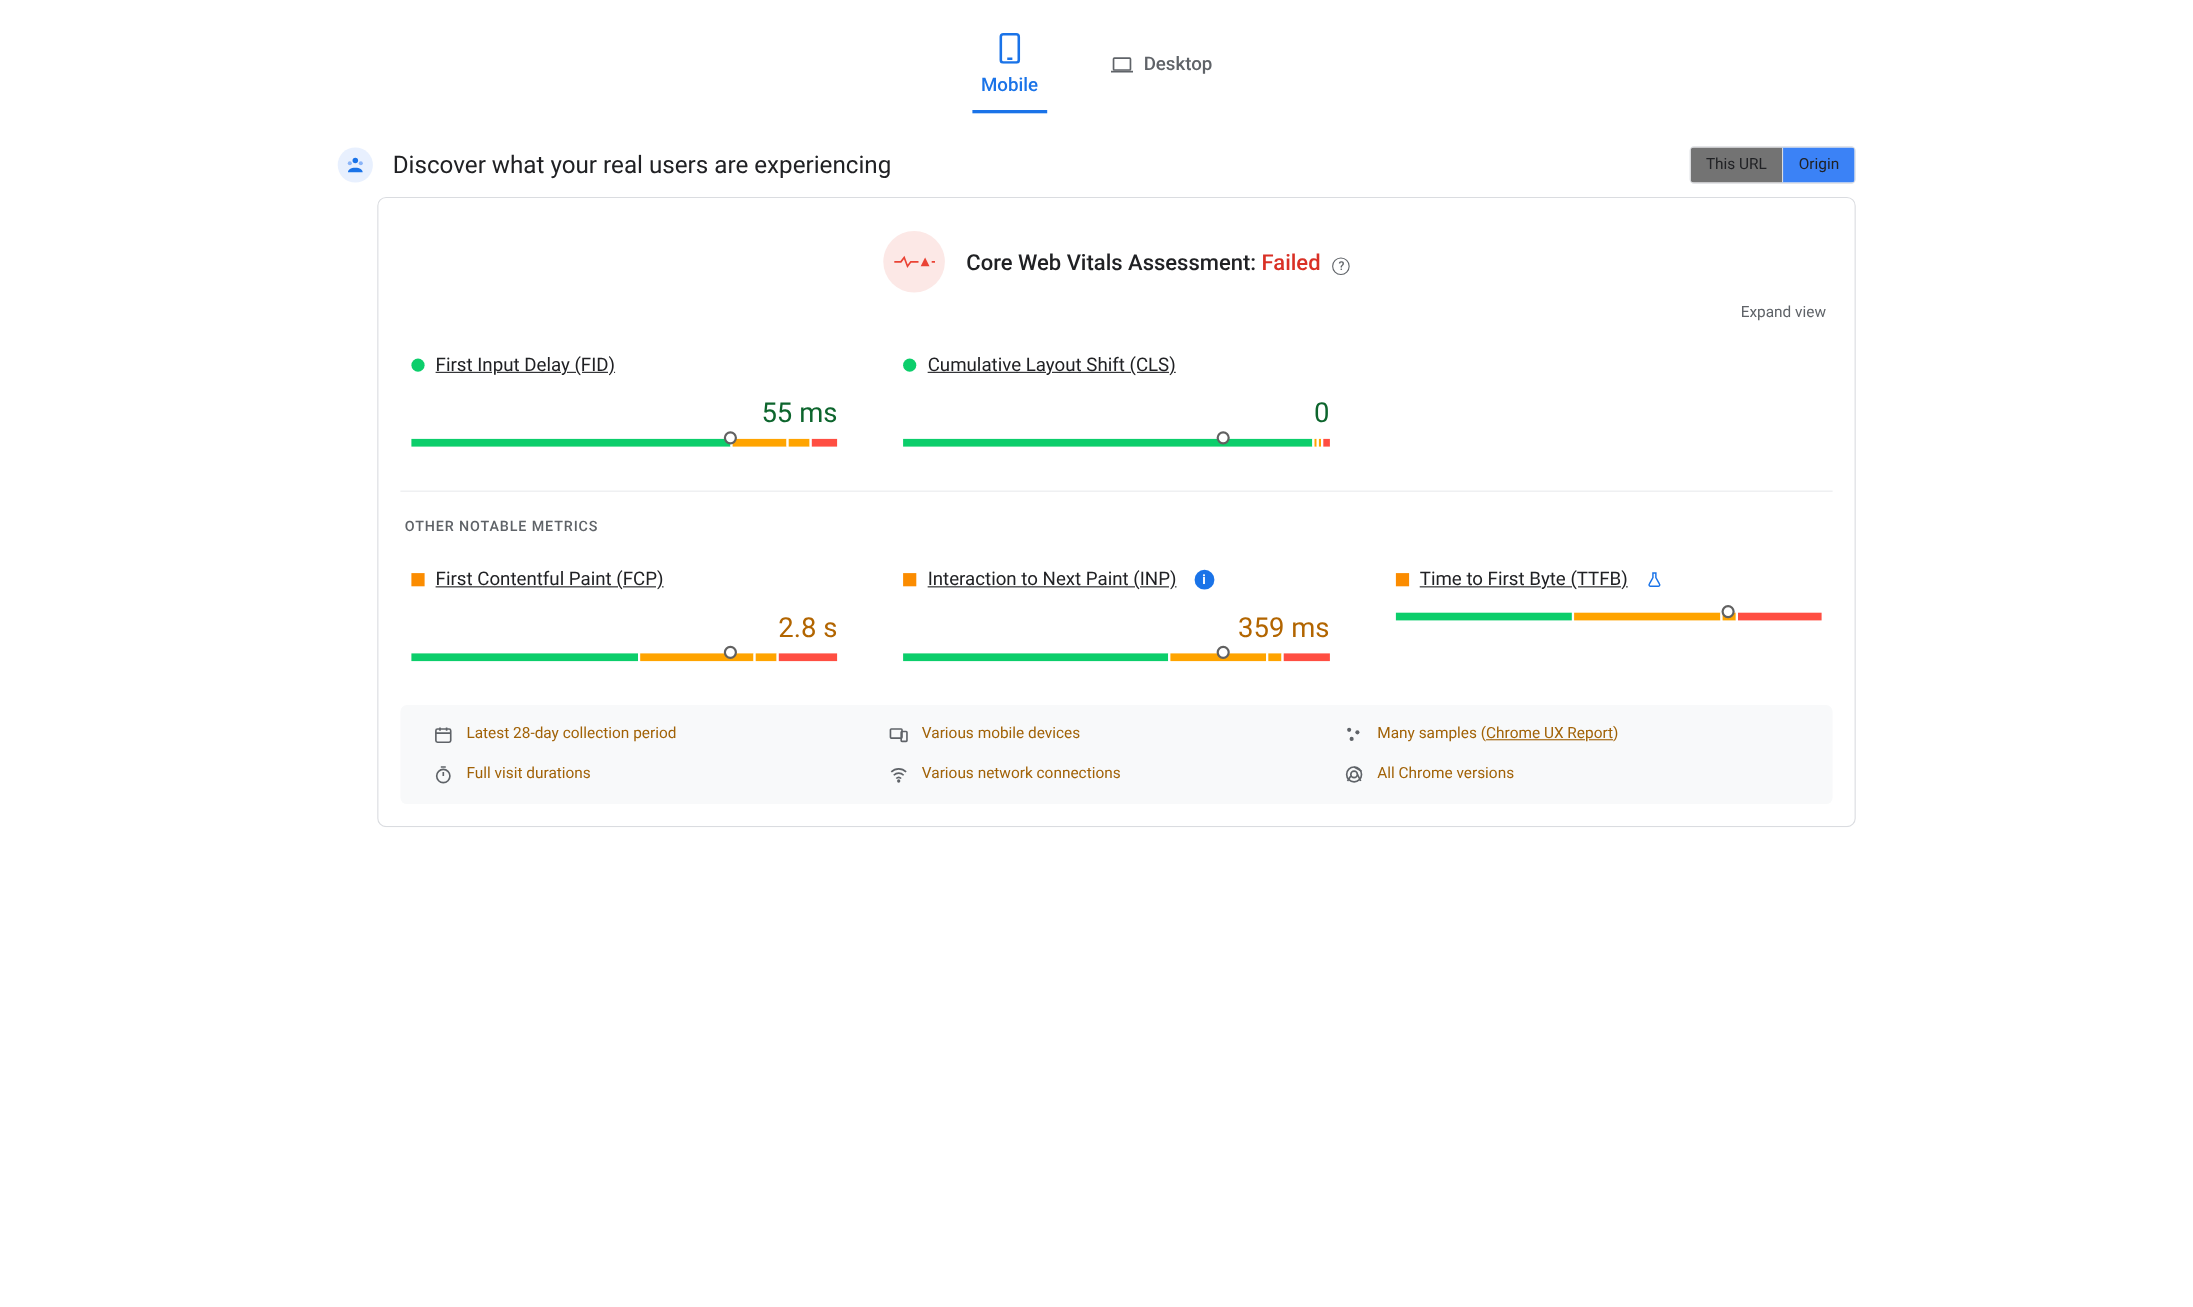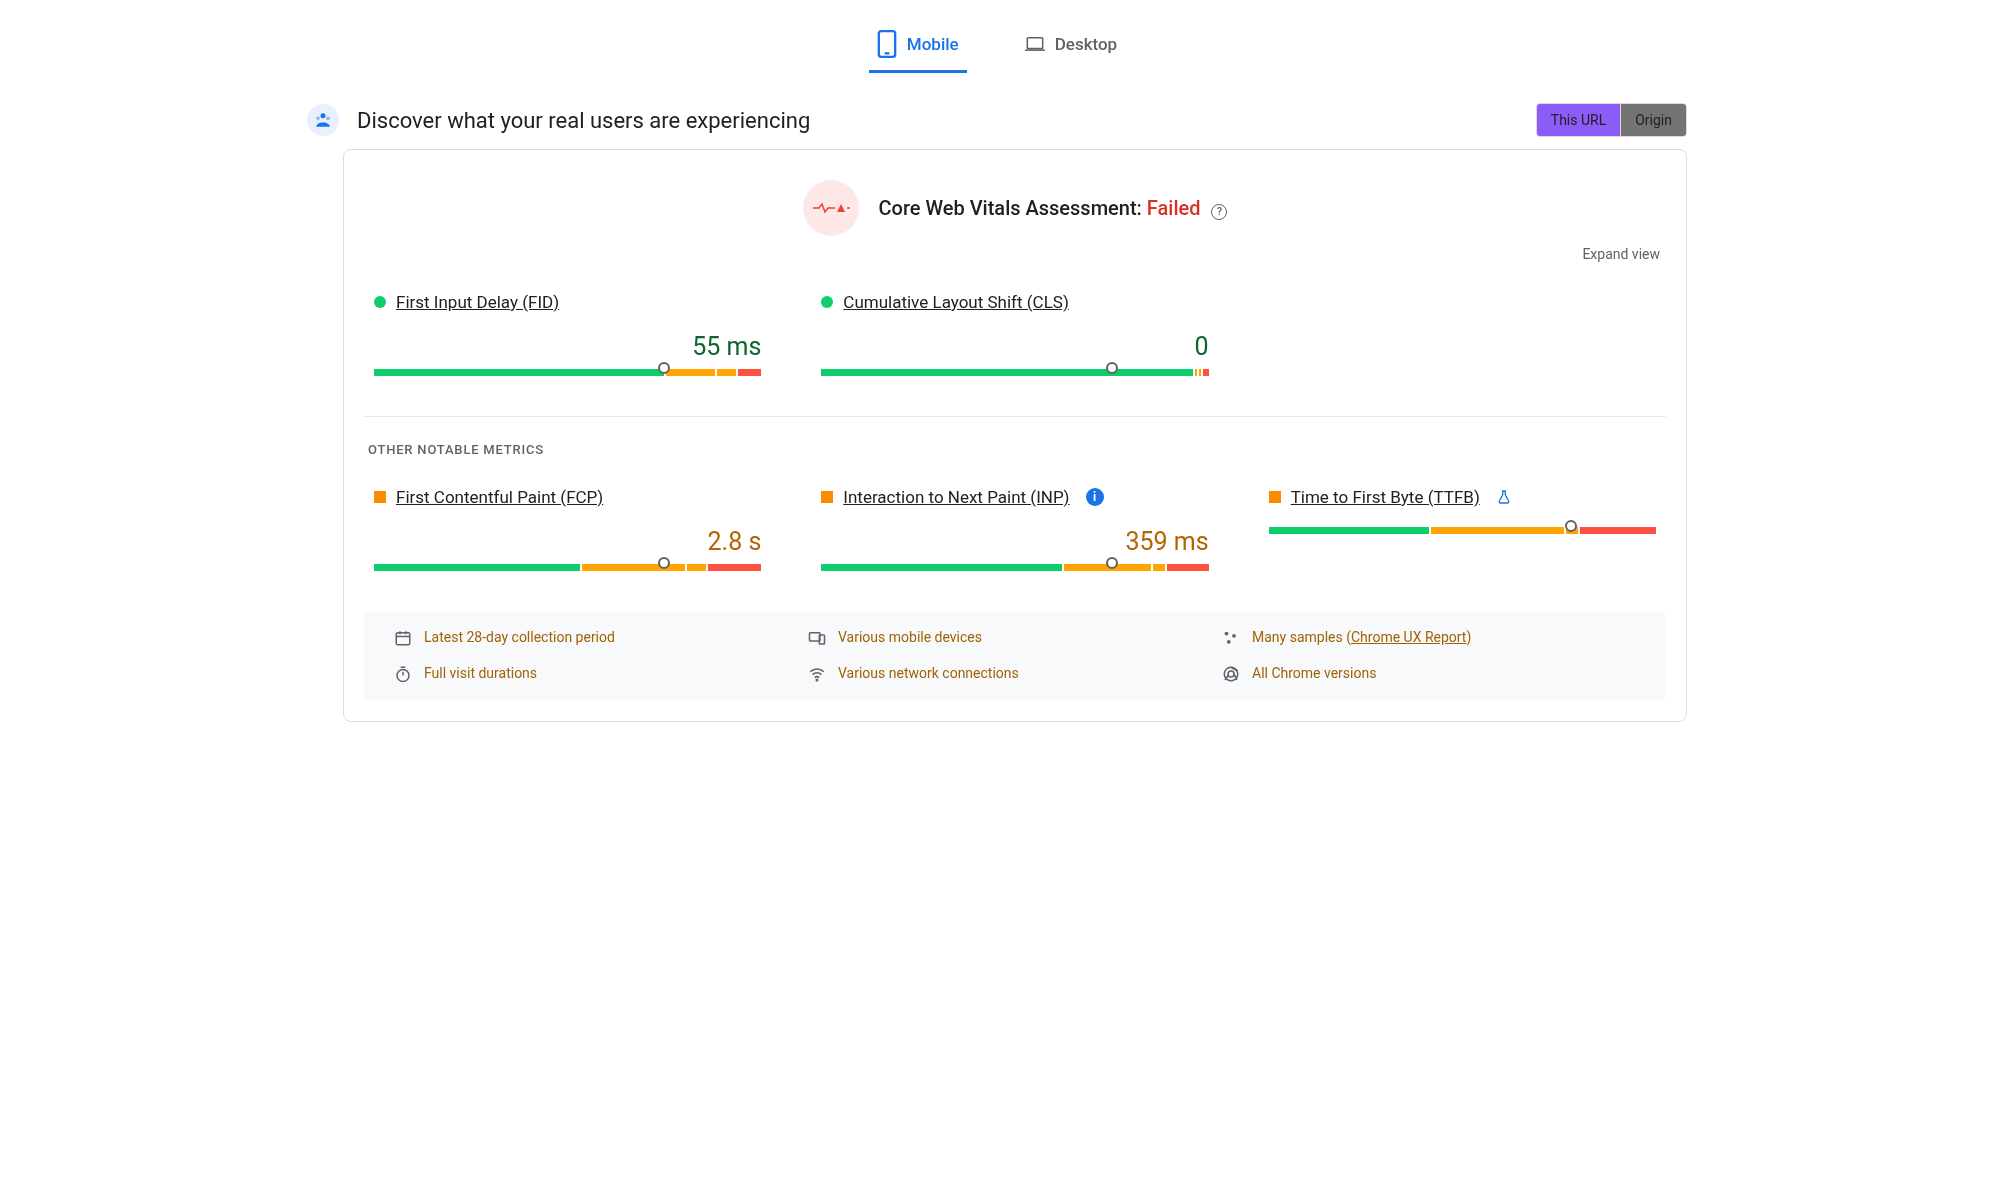--- a/index.html
+++ b/index.html
@@ -2,31 +2,31 @@
 <html><head>
 <meta charset="utf-8">
 <style>
 * { box-sizing: border-box; margin: 0; padding: 0; }
 body { font-family: Roboto, Arial, sans-serif; background: #fff; color: #202124; font-size: 14px; }
 .container { width: 1420px; margin: 0 auto; padding: 0 20px; }
 
 
 .tabs { display: flex; justify-content: center; gap: 50px; padding: 18px 0 0; }
 .tab { display: flex; align-items: center; gap: 10px; padding: 12px 8px; font-size: 17px; font-weight: 500; color: #5f6368; border-bottom: 3px solid transparent; cursor: pointer; }
-.tab.active { color: #1a73e8; border-bottom-color: #1a73e8; }
+.tab.active { color: #1a73e8; border-bottom-color: #1a73e8; flex-direction: column; }
 .tab svg { width: 20px; height: 28px; }
 
 
 .header-row { display: flex; align-items: center; justify-content: space-between; margin-top: 30px; margin-bottom: 12px; }
 .header-left { display: flex; align-items: center; gap: 18px; }
 .header-left .icon-circle { width: 32px; height: 32px; border-radius: 50%; background: #e8f0fe; display: flex; align-items: center; justify-content: center; color: #1a73e8; }
 .header-title { font-size: 22px; font-weight: 400; color: #202124; }
 .toggle-group { display: flex; border: 1px solid #dadce0; border-radius: 4px; overflow: hidden; }
-.toggle-btn { padding: 8px 14px; font-size: 14px; color: #202124; background: #737373; cursor: pointer; }
-.toggle-btn.active { background: #8b5cf6; }
+.toggle-btn { padding: 8px 14px; font-size: 14px; color: #202124; background: #3b82f6; cursor: pointer; }
+.toggle-btn.active { background: #737373; }
 .toggle-btn + .toggle-btn { border-left: 1px solid #dadce0; }
 
 
 .card { border: 1px solid #dadce0; border-radius: 8px; padding: 30px 20px 20px; margin-left: 36px; }
 
 .assessment { display: flex; align-items: center; justify-content: center; gap: 20px; margin-bottom: 10px; }
 .assessment-icon { width: 56px; height: 56px; border-radius: 50%; background: #fce8e6; display: flex; align-items: center; justify-content: center; }
 .assessment-text { font-size: 20px; font-weight: 500; }
 .assessment-status { color: #d93025; }
 .help-icon { width: 16px; height: 16px; border: 1px solid #5f6368; border-radius: 50%; display: inline-flex; align-items: center; justify-content: center; font-size: 11px; color: #5f6368; margin-left: 6px; cursor: pointer; }

